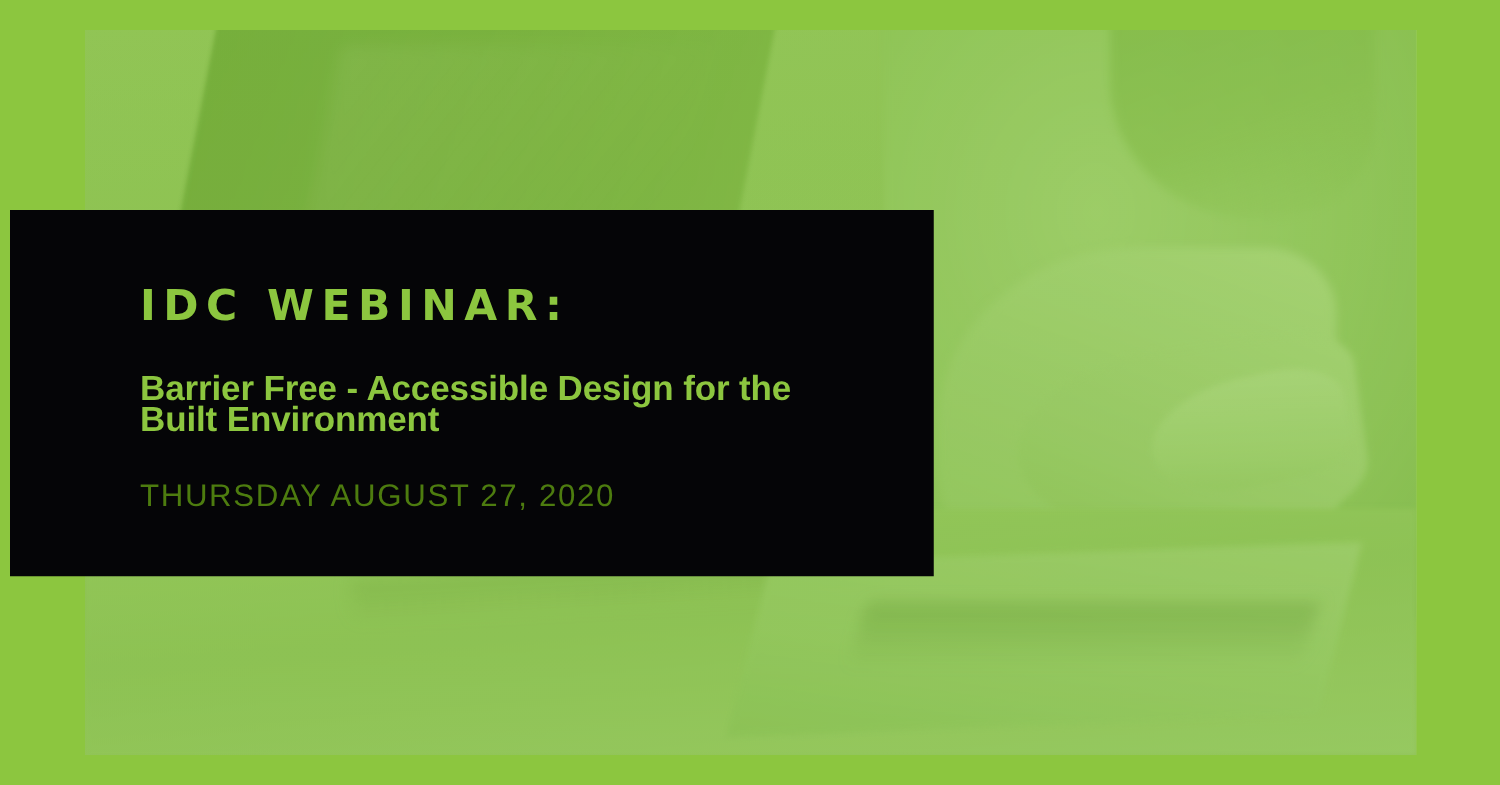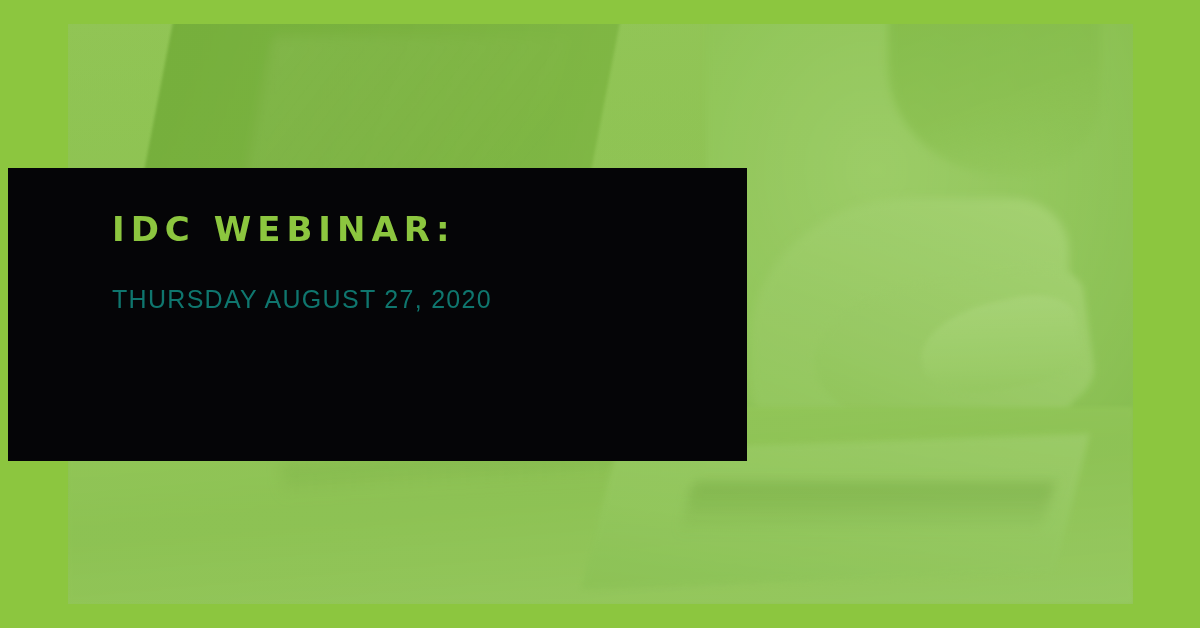--- a/index.html
+++ b/index.html
@@ -136,21 +136,21 @@
 
   
   #textbox {
     position: absolute;
     left: 8px;
     top: 168px;
     width: 739px;
     height: 293px;
     background: #050507;
     box-sizing: border-box;
-    padding: 44px 40px 0 104px;
+    padding: 60px 40px 0 104px;
   }
 
   .t-kicker {
     color: #8CC63F;
     font-size: 34px;
     font-weight: 700;
     letter-spacing: 6px;
     line-height: 1;
     margin: 0 0 36px 0;
     font-family: "DejaVu Sans", sans-serif;
@@ -159,21 +159,21 @@
     color: #8CC63F;
     font-size: 28px;
     font-weight: 700;
     line-height: 25px;
     letter-spacing: -0.1px;
     margin: 0 0 32px 0;
     max-width: 580px;
     font-family: "Liberation Sans", sans-serif;
   }
   .t-date {
-    color: #0f766e;
+    color: #4d7c0f;
     font-size: 25px;
     font-weight: 400;
     letter-spacing: 1.3px;
     line-height: 35px;
     margin: 0;
     font-family: "Liberation Sans", sans-serif;
   }
   .t-date div { white-space: nowrap; }
 </style>
 </head>
@@ -195,19 +195,20 @@
     <div class="ph-layer ph-shadow2"></div>
     <div class="ph-layer ph-paper"></div>
     <div class="ph-layer ph-shadow"></div>
     <div class="ph-layer ph-tint"></div>
     <div class="ph-layer ph-tint2"></div>
   </div>
 
   <div id="textbox">
     <h1 class="t-kicker">IDC WEBINAR:</h1>
 
+    <h2 class="t-title">Barrier Free - Accessible Design for the Built Environment</h2>
 
     <div class="t-date">
       <div>THURSDAY AUGUST 27, 2020</div>
     </div>
   </div>
 
 </div>
 
 </body></html>

